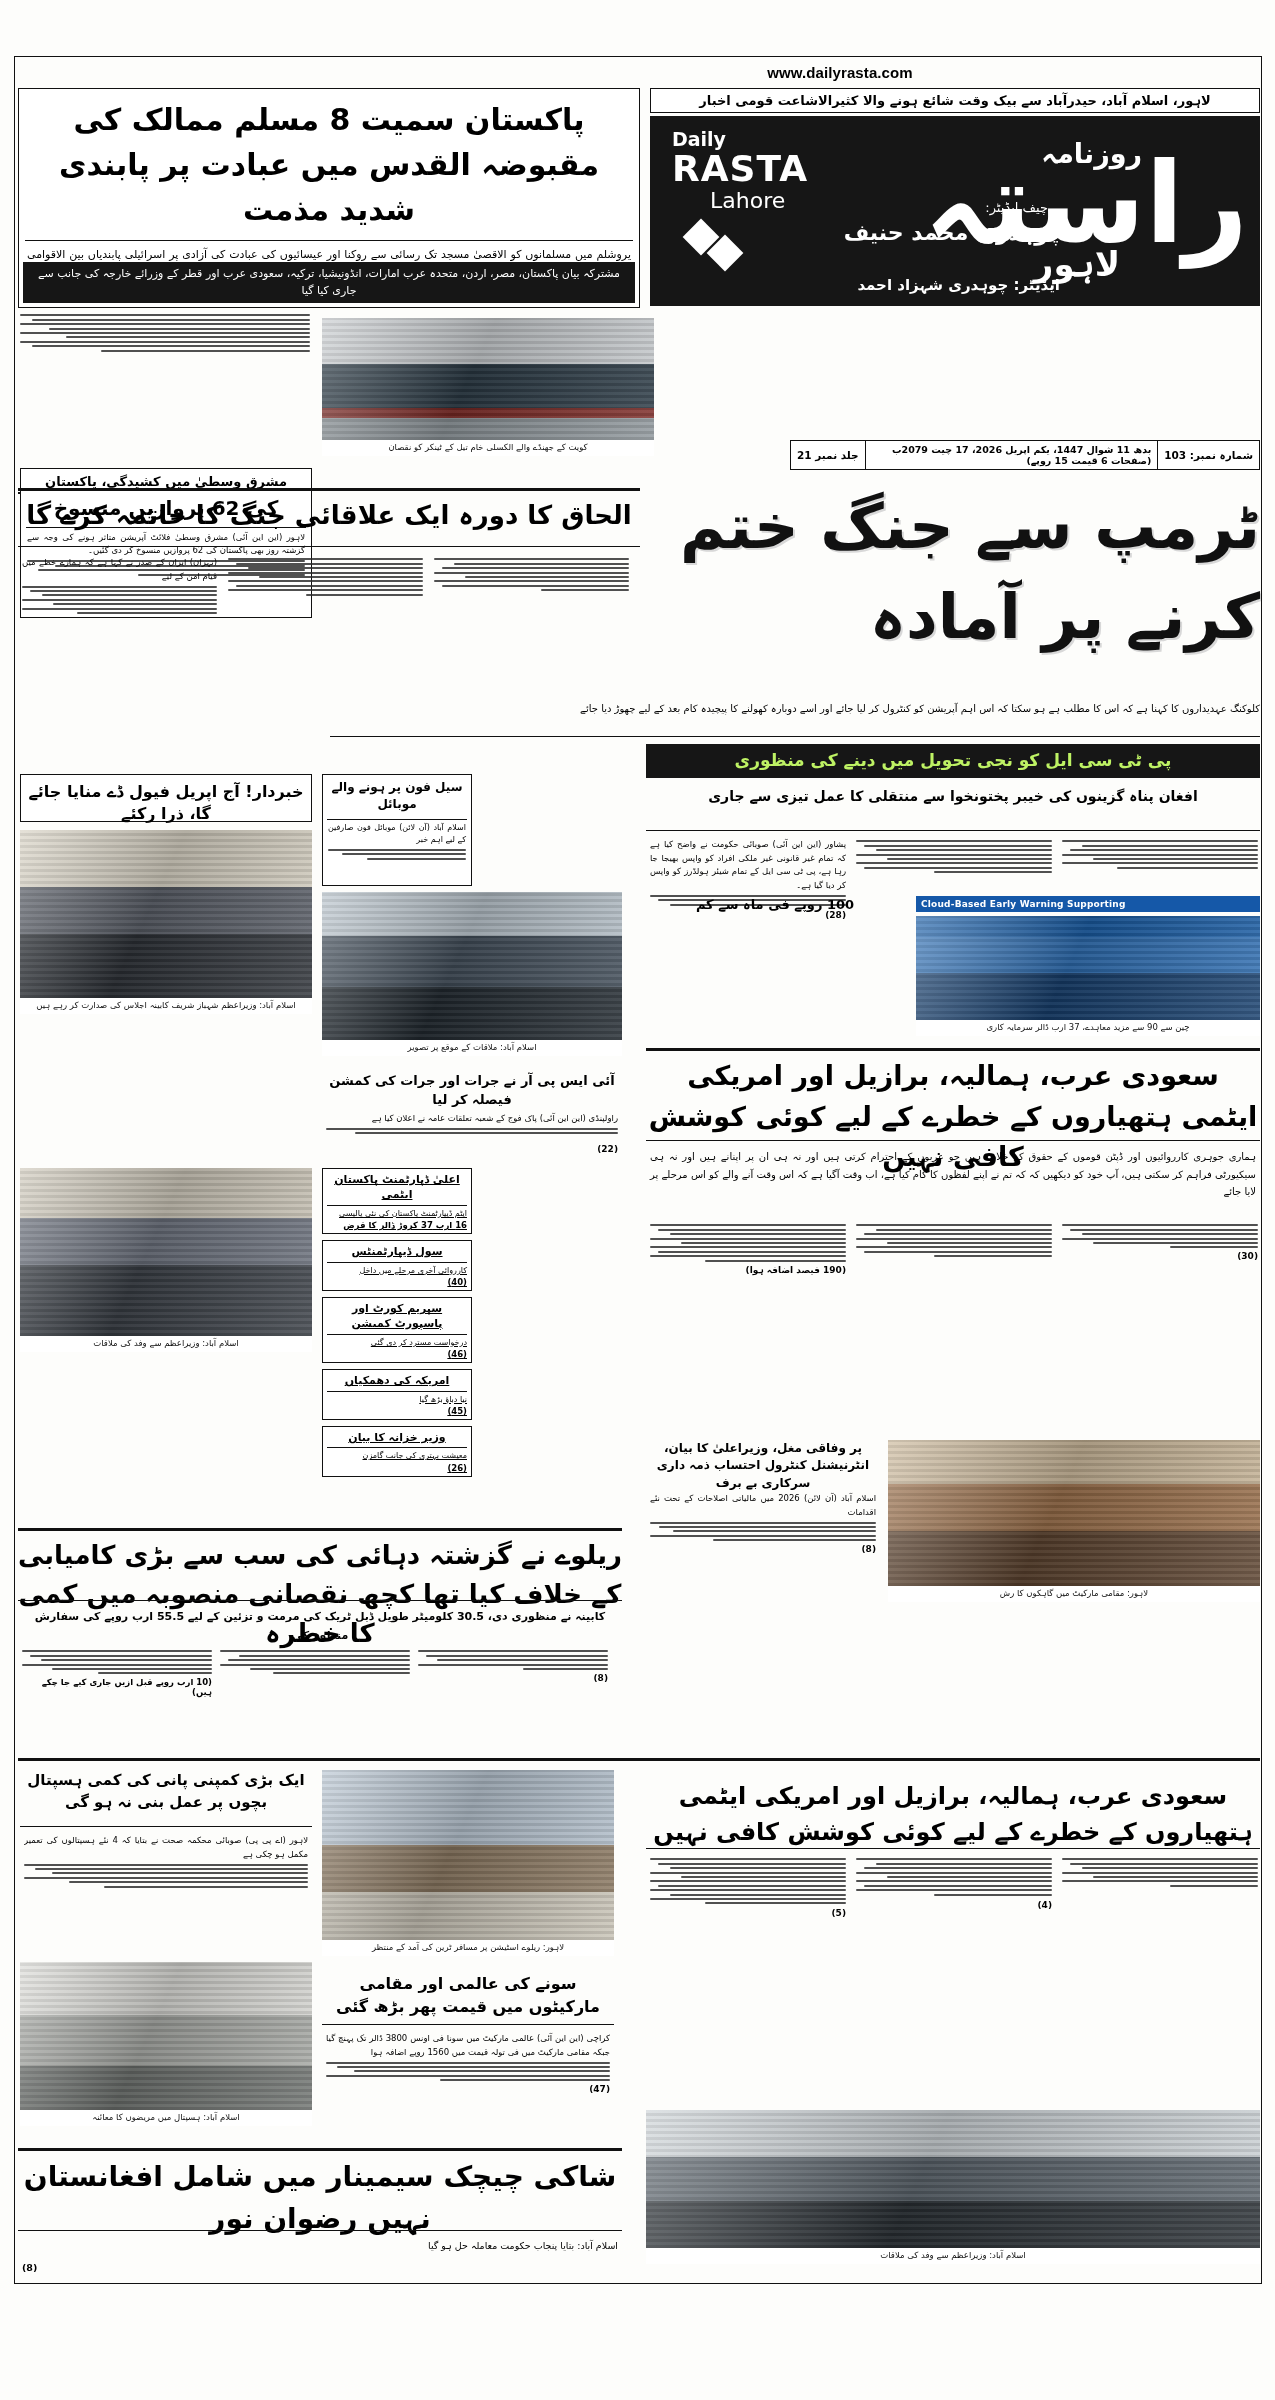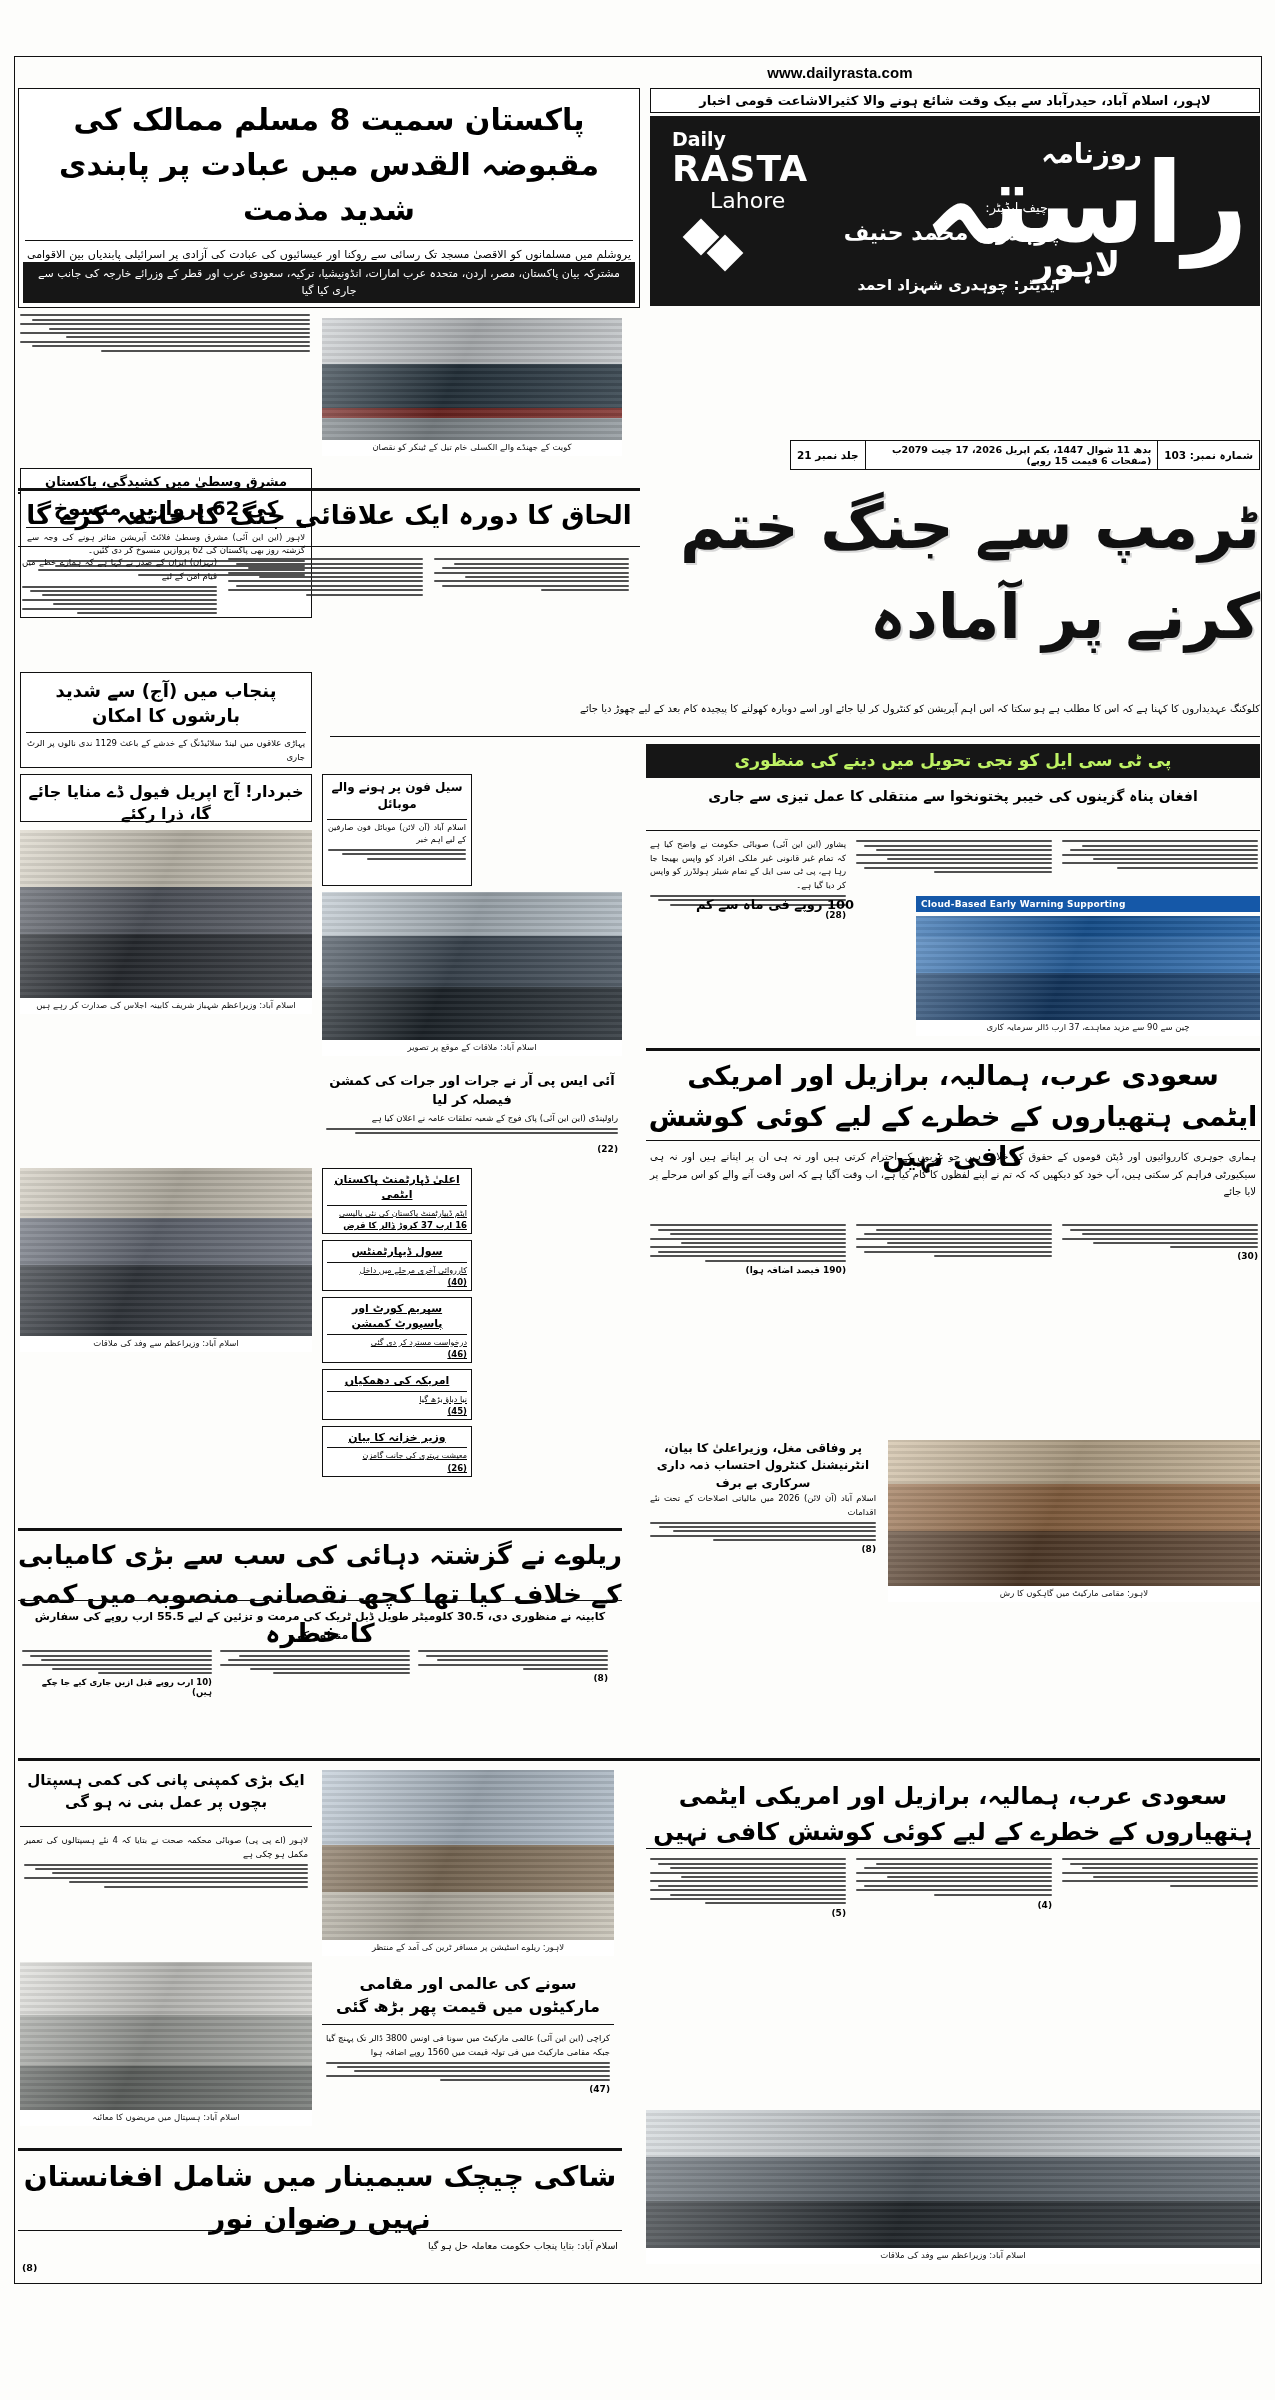--- a/index.html
+++ b/index.html
@@ -146,21 +146,21 @@
       <div class="ln s96"></div>
       <div class="ln s100"></div>
     <div class="ln s90"></div>
       <div class="ln s100"></div>
       <div class="ln s84"></div>
     <div class="ln s100"></div>
       <div class="ln s96"></div>
       <div class="ln s72"></div>
   </div>
 
-  <div style="position:absolute; left:322px; top:318px; width:300px; height:145px;">
+  <div style="position:absolute; left:322px; top:318px; width:332px; height:145px;">
     <div class="photo sea" style="width:100%; height:122px;"></div>
     <div class="cap urdu">کویت کے جھنڈے والے الکسلی خام تیل کے ٹینکر کو نقصان</div>
   </div>
 
   <div class="box" style="position:absolute; left:20px; top:468px; width:292px; height:150px;">
     <div class="urdu hl ctr" style="font-size:13px; padding:4px 4px 0;">مشرق وسطیٰ میں کشیدگی، پاکستان</div>
     <div class="urdu hl ctr" style="font-size:20px; padding:2px 4px 3px;">کی 62 پروازیں منسوخ</div>
     <div class="thinline" style="margin:1px 5px 3px;"></div>
     <div class="urdu just copy dense" style="padding:0 6px;">
       <div class="urdu just" style="font-size:8.5px; line-height:1.6;">لاہور (این این آئی) مشرق وسطیٰ فلائٹ آپریشن متاثر ہونے کی وجہ سے گزشتہ روز بھی پاکستان کی 62 پروازیں منسوخ کر دی گئیں۔</div>
@@ -223,25 +223,20 @@
     <div class="ln s100"></div>
       <div class="ln s90"></div>
       <div class="ln s96"></div>
     <div class="ln s100"></div>
       <div class="ln s84"></div>
       <div class="ln s100"></div>
     <div class="ln s96"></div>
       <div class="ln s45"></div>
   </div>
 
-  <div class="box" style="position:absolute; left:20px; top:672px; width:292px; height:96px;">
-    <div class="urdu hl ctr" style="font-size:18px; padding:5px 4px 2px; line-height:1.4;">پنجاب میں (آج) سے شدید بارشوں کا امکان</div>
-    <div class="thinline" style="margin:2px 5px;"></div>
-    <div class="urdu just" style="font-size:8.5px; padding:2px 6px; line-height:1.6;">پہاڑی علاقوں میں لینڈ سلائیڈنگ کے خدشے کے باعث 1129 ندی نالوں پر الرٹ جاری</div>
-  </div>
 
   <div class="box" style="position:absolute; left:20px; top:774px; width:292px; height:48px;">
     <div class="urdu hl ctr" style="font-size:16px; padding:6px 4px; line-height:1.4;">خبردار! آج اپریل فیول ڈے منایا جائے گا، ذرا رکئے</div>
   </div>
 
   <div class="box" style="position:absolute; left:322px; top:774px; width:150px; height:112px;">
     <div class="urdu hl ctr" style="font-size:12px; padding:4px 3px; line-height:1.4;">سیل فون پر ہونے والے موبائل</div>
     <div class="thinline" style="margin:2px 4px;"></div>
     <div class="copy dense" style="padding:0 5px;">
       <div class="urdu just" style="font-size:8px; line-height:1.55;">اسلام آباد (آن لائن) موبائل فون صارفین کے لیے اہم خبر</div>

